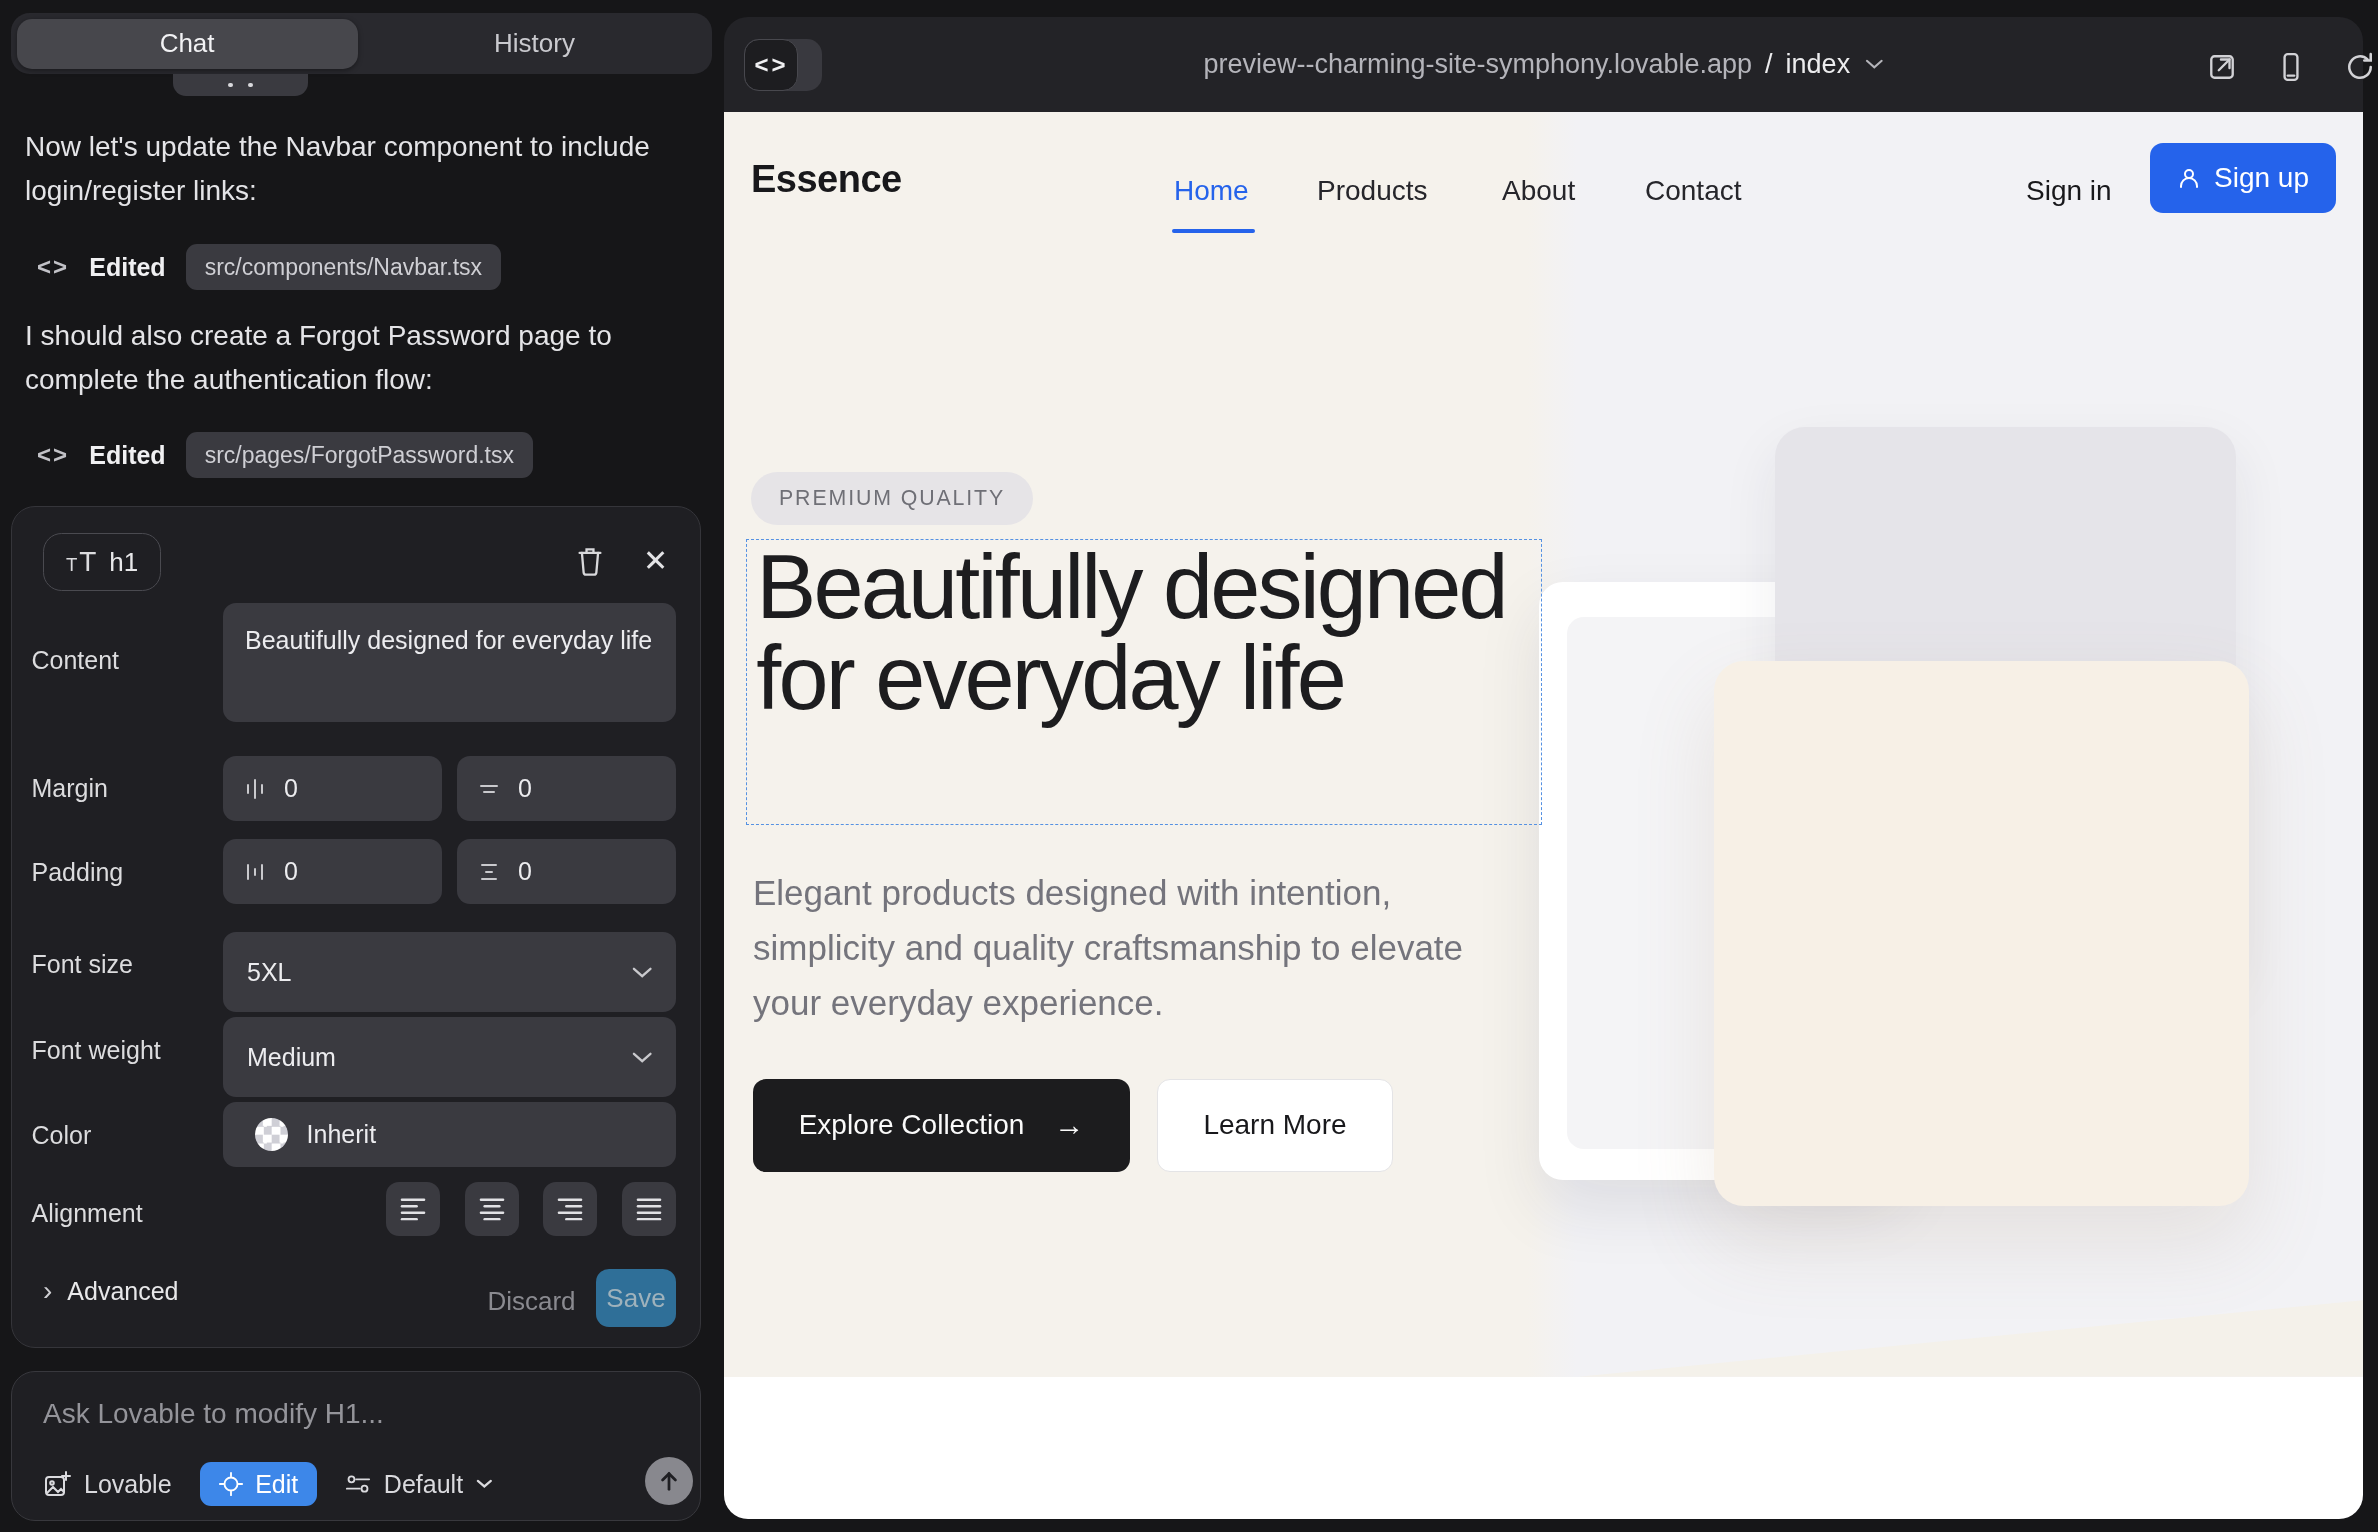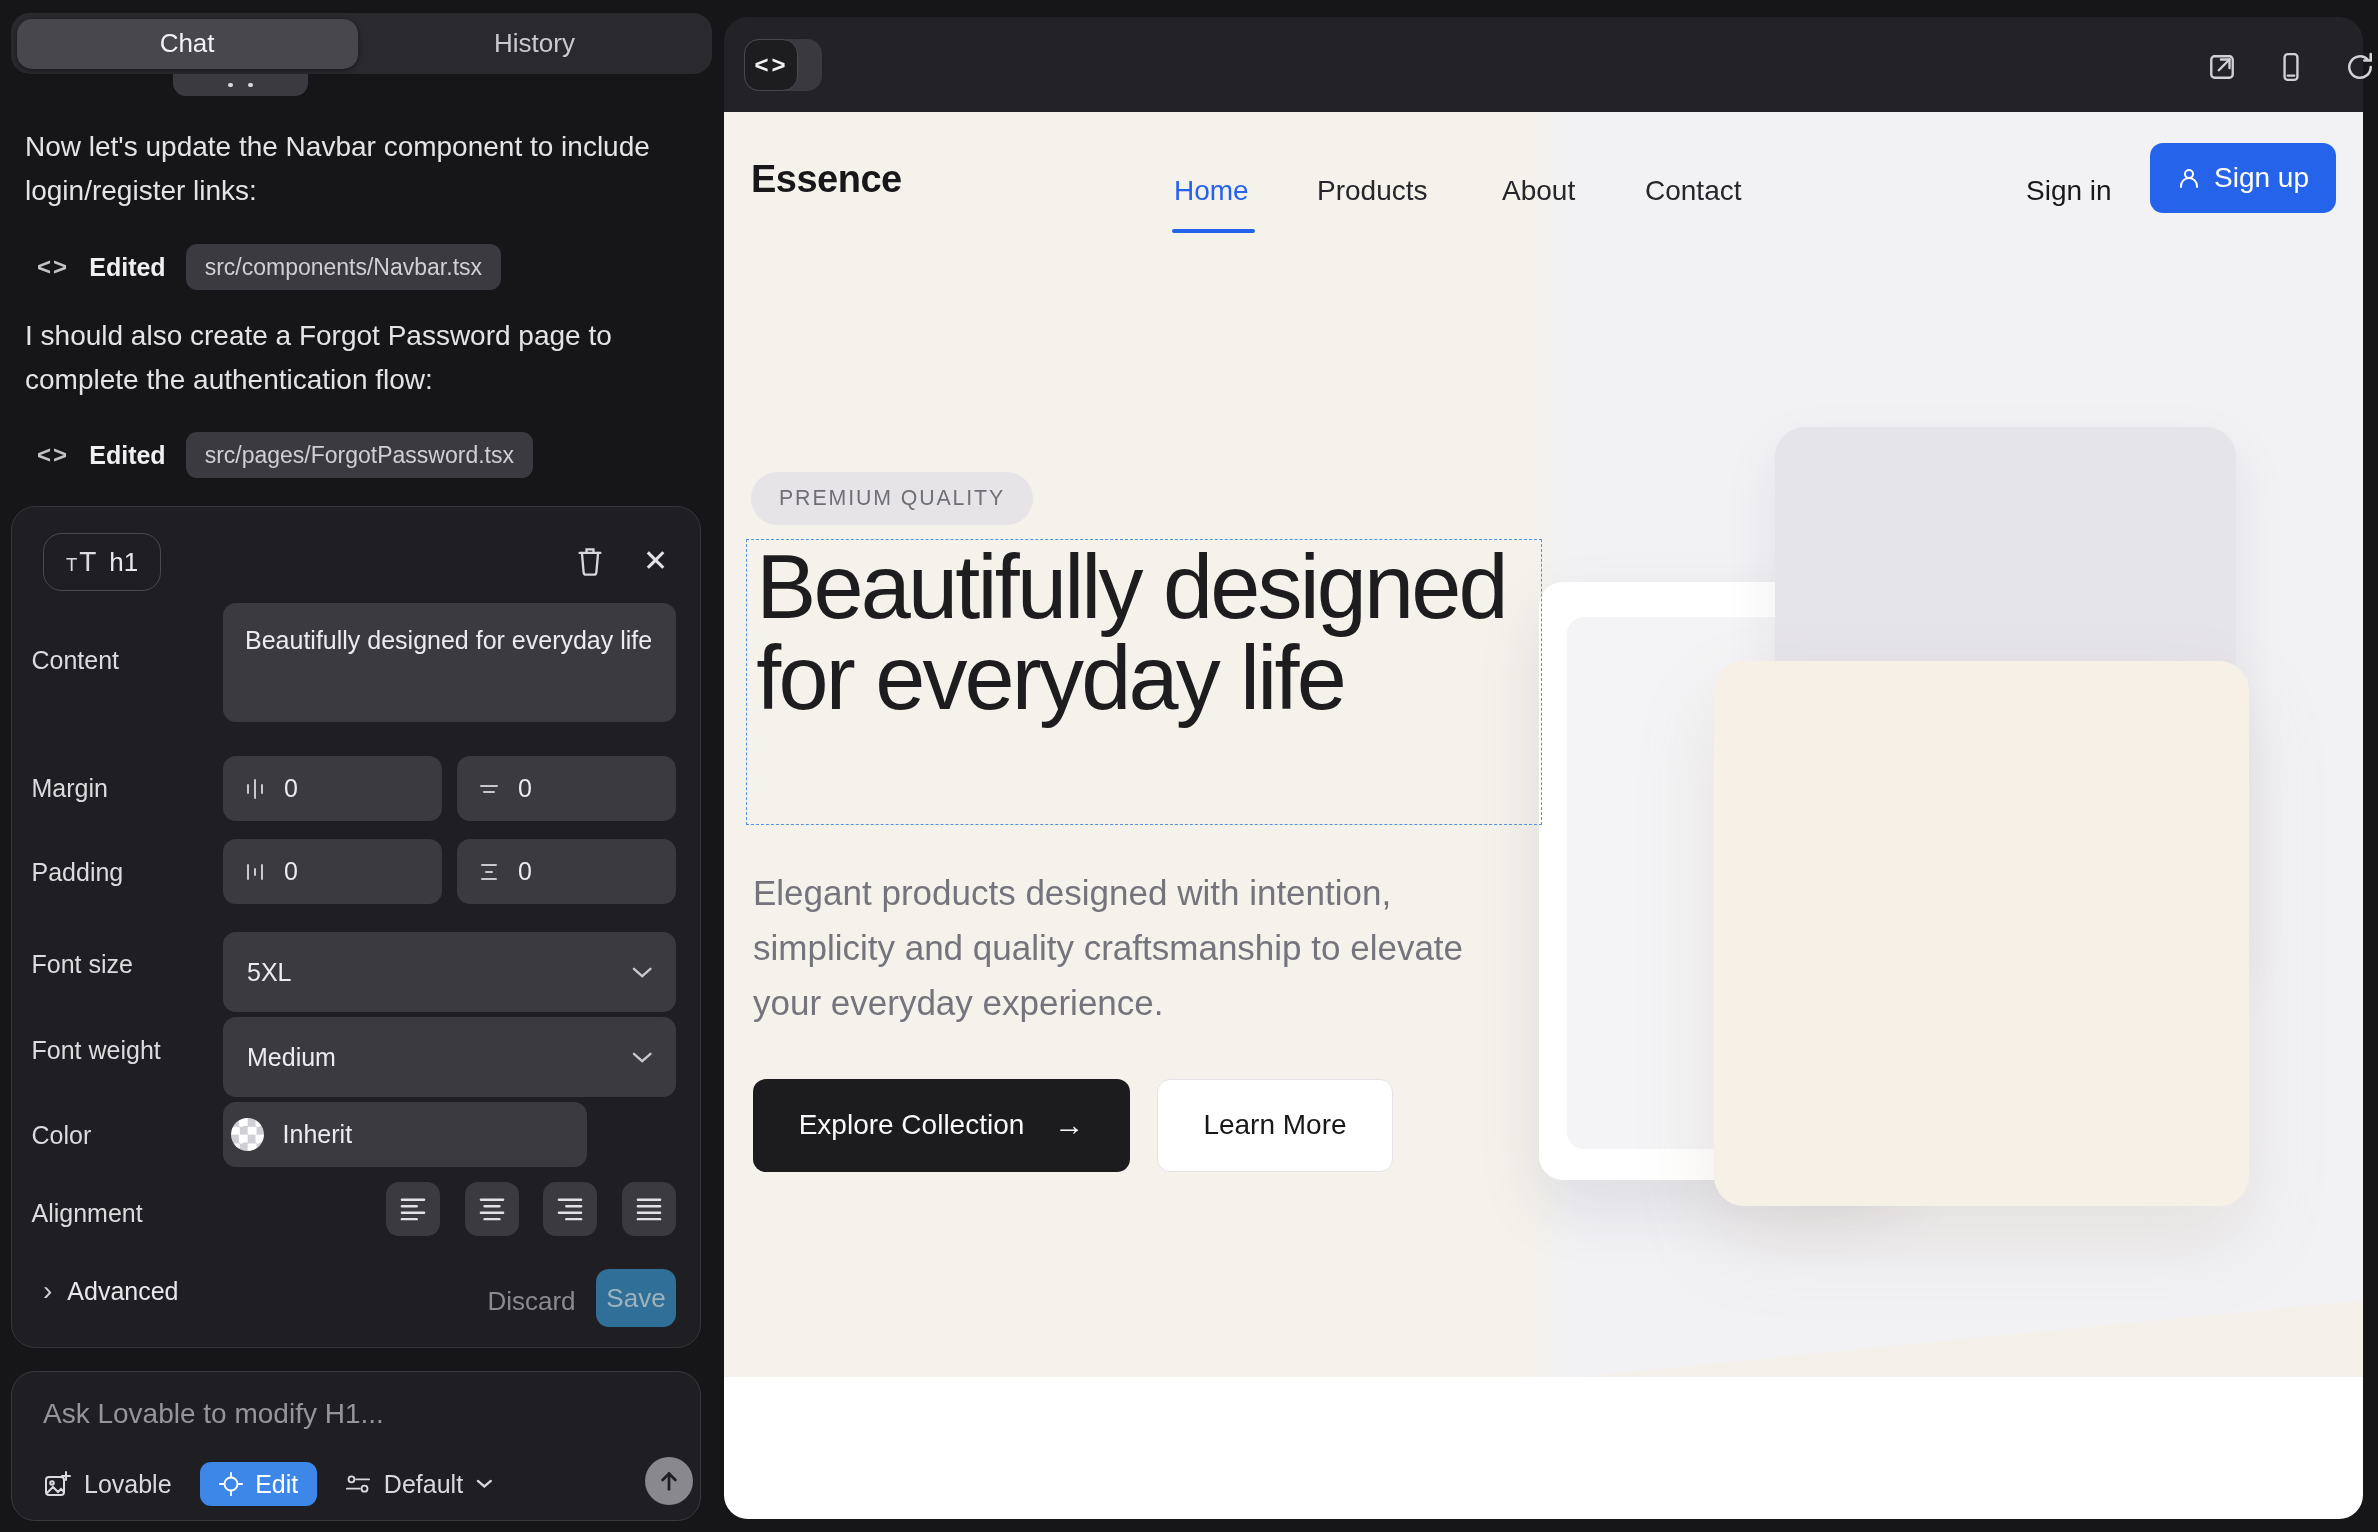--- a/index.html
+++ b/index.html
@@ -39,21 +39,21 @@
   .f-label { left:19.5px; font-size:25px; color:#dcdcde; }
   .field { background:#3a3a40; border-radius:13px; color:#ececef; font-size:25px; }
   .content-area { left:211px; top:96px; width:453px; height:119px; padding:18.6px 22px; border:none; resize:none; line-height:37px; font-family:"Liberation Sans",sans-serif; }
   textarea.field { outline:none; }
   .mini-input { height:65px; width:219px; display:flex; align-items:center; gap:16.7px; padding:0 20.4px; }
   .mini-input input { background:transparent; border:none; outline:none; color:#ececef; font-size:25px; width:93px; font-family:"Liberation Sans",sans-serif; }
   .row-m1 { left:211px; top:249px; } .row-m2 { left:445px; top:249px; }
   .row-p1 { left:211px; top:332px; } .row-p2 { left:445px; top:332px; }
   .select { left:211px; width:453px; height:80px; display:flex; align-items:center; padding:0 24px; justify-content:space-between; }
   .sel-size { top:425px; } .sel-weight { top:510px; }
-  .color-field { left:211px; top:595px; width:364px; height:65px; display:flex; align-items:center; gap:18.6px; padding:0 8px; }
+  .color-field { left:211px; top:595px; width:453px; height:65px; display:flex; align-items:center; gap:18.6px; padding:0 32px; }
   .swatch { width:33px; height:33px; border-radius:50%; background:repeating-conic-gradient(#ffffff 0 25%, #cfcfd6 0 50%); background-size:16.7px 16.7px; }
   .align-btn { top:675px; width:54px; height:54px; background:#3a3a40; border-radius:13px; display:flex; align-items:center; justify-content:center; }
   .adv-row { left:31px; top:768px; display:flex; align-items:center; gap:15px; color:#e8e8ea; font-size:25px; }
   .adv-chevron { color:#cfcfd3; font-size:28px; }
   .discard-btn { left:464px; top:768px; width:111px; height:52px; display:flex; align-items:center; justify-content:center; color:#8a8a90; font-size:26px; }
   .save-btn { left:584px; top:762px; width:80px; height:58px; background:#2f6f98; border-radius:13px; display:flex; align-items:center; justify-content:center; color:#9fb2bc; font-size:26px; }
 
   
   .composer { left:11px; top:1371px; width:690px; height:150px; background:#1f1f23; border:0.9px solid #38383d; border-radius:24px; }
   .composer input.prompt { left:31px; top:26px; width:612px; background:transparent; border:none; outline:none; font-size:28px; color:#e5e5e8; font-family:"Liberation Sans",sans-serif; }
@@ -289,20 +289,28 @@
     </div>
     <div class="abs send-btn">
       <svg width="22" height="22" viewBox="0 0 24 24" fill="none" stroke="#1f1f23" stroke-width="3" stroke-linecap="round">
         <line x1="12" y1="21" x2="12" y2="4"></line>
           <polyline points="5,11 12,4 19,11"></polyline>
       </svg>
     </div>
   </div>
 
   <div class="abs frame">
+    <div class="abs urlbar">
+      <span class="url-domain">preview--charming-site-symphony.lovable.app</span>
+      <span class="url-sep">/</span>
+      <span class="url-page">index</span>
+      <svg style="margin-left:9.3px" width="18.6" height="10.2" viewBox="0 0 20 11" fill="none" stroke="#b4b4ba" stroke-width="2.2" stroke-linecap="round">
+          <polyline points="2,2 10,9 18,2"></polyline>
+        </svg>
+    </div>
 
     <div class="abs toggle">
       <div class="abs toggle-code">&lt;&gt;</div>
     </div>
 
     <div class="abs chrome-icons">
       <div class="icon-btn">
         <svg width="30" height="30" viewBox="0 0 28 28" fill="none" stroke="#d2d2d6" stroke-width="2.2" stroke-linecap="round">
           <rect x="4" y="4" width="20" height="20" rx="3"></rect>
             <line x1="11" y1="17" x2="21" y2="7"></line>

